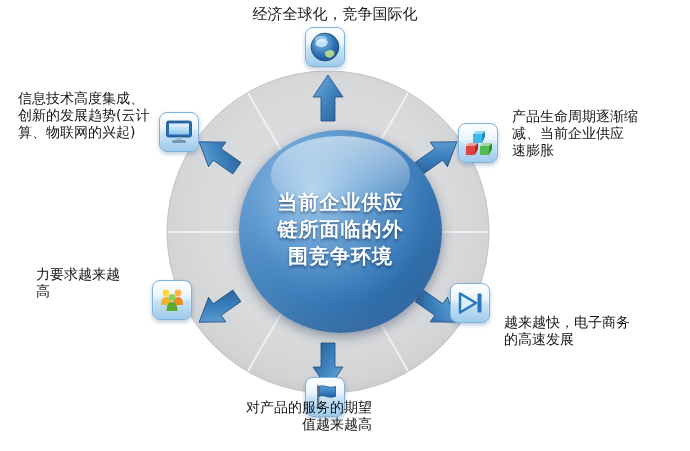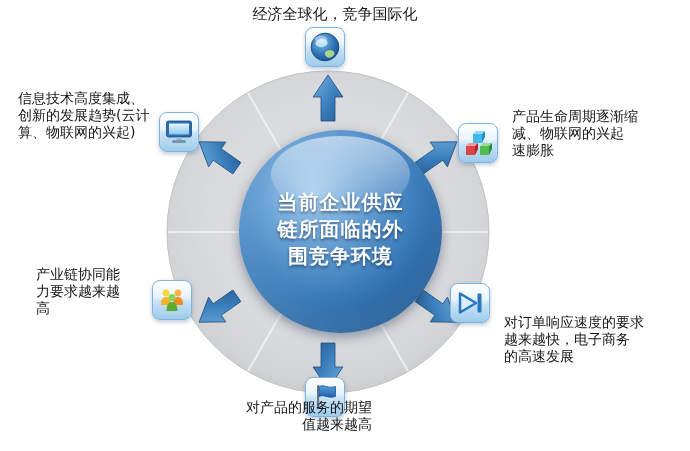--- a/index.html
+++ b/index.html
@@ -186,37 +186,35 @@
       <rect x="8" y="23" width="14" height="3" rx="1.5" fill="#7795ad"></rect>
     </svg>
   </div>
 
   <div class="label label-top">
     <div>经济全球化，竞争国际化</div>
   </div>
 
   <div class="label label-top-right">
     <div>产品生命周期逐渐缩</div>
-    <div>减、物联网的兴起</div>
+    <div>减、当前企业供应</div>
     <div>速膨胀</div>
   </div>
 
   <div class="label label-bottom-right">
-    <div>对订单响应速度的要求</div>
     <div>越来越快，电子商务</div>
     <div>的高速发展</div>
   </div>
 
   <div class="label label-bottom">
     <div>对产品的服务的期望</div>
     <div>值越来越高</div>
   </div>
 
   <div class="label label-bottom-left">
-    <div>产业链协同能</div>
     <div>力要求越来越</div>
     <div>高</div>
   </div>
 
   <div class="label label-top-left">
     <div>信息技术高度集成、</div>
     <div>创新的发展趋势(云计</div>
     <div>算、物联网的兴起)</div>
   </div>
 

